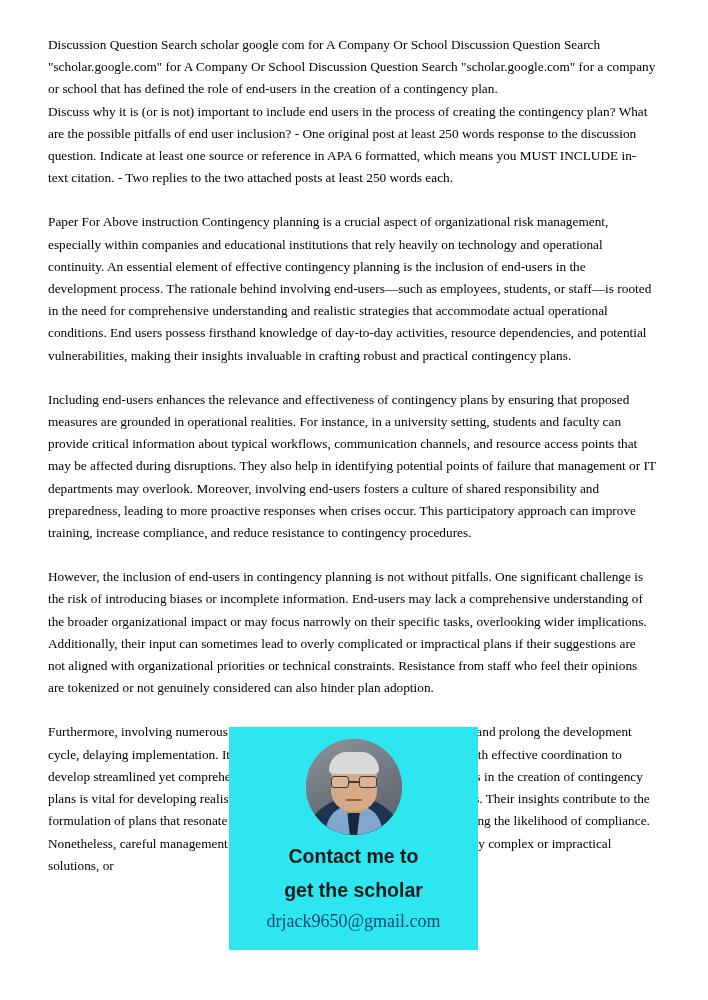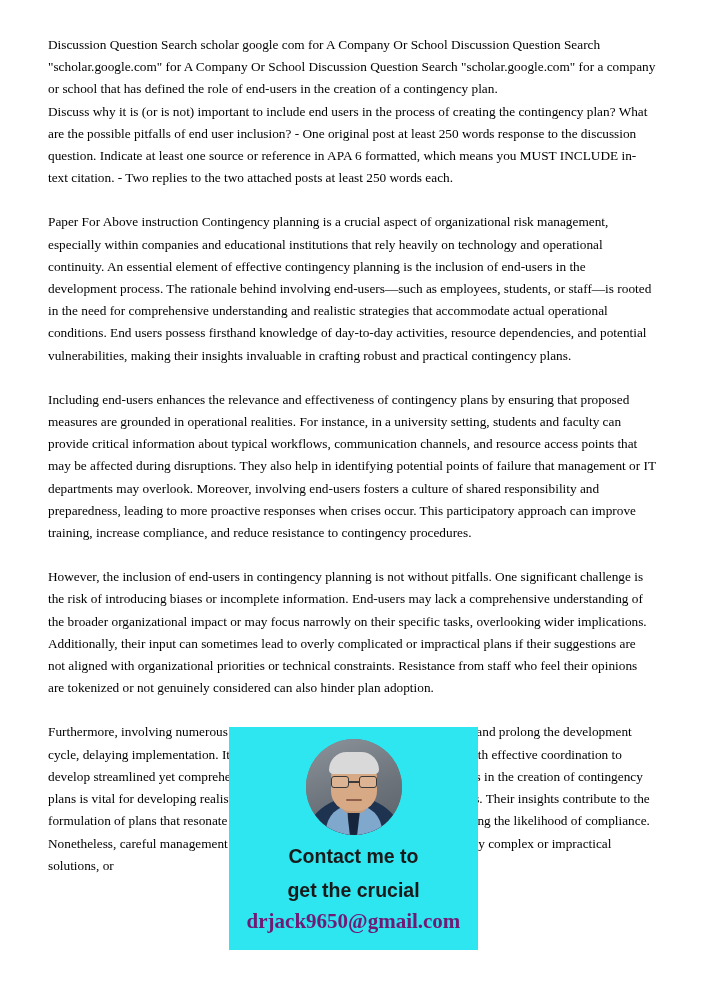--- a/index.html
+++ b/index.html
@@ -165,24 +165,24 @@
     font-family: Liberation Sans, sans-serif;
     font-weight: bold;
     font-size: 19.5px;
     line-height: 26px;
     color: #1a1a1a;
     text-align: center;
     margin-top: 8px;
   }
   .overlay-email {
     font-family: "Liberation Serif", "DejaVu Serif", serif;
-    font-weight: bold;
-    font-size: 21px;
+    font-weight: normal;
+    font-size: 18px;
     line-height: 24px;
-    color: #701a75;
+    color: #0c4a6e;
     text-align: center;
     margin-top: 6px;
   }
 </style>
 </head>
 <body>
 
 <div class="page">
   <div class="doc-body">
     <p class="para">Discussion Question Search scholar google com for A Company Or School Discussion Question Search "scholar.google.com" for A Company Or School Discussion Question Search "scholar.google.com" for a company or school that has defined the role of end-users in the creation of a contingency plan.
@@ -203,16 +203,16 @@
       <div class="head"></div>
       <div class="hair"></div>
       <div class="glasses">
         <div class="lens left"></div>
         <div class="bridge"></div>
         <div class="lens right"></div>
       </div>
       <div class="mouth"></div>
     </div>
     <div class="overlay-line">Contact me to</div>
-    <div class="overlay-line">get the crucial</div>
+    <div class="overlay-line">get the scholar</div>
     <div class="overlay-email">drjack9650@gmail.com</div>
   </div>
 </div>
 
 </body></html>

